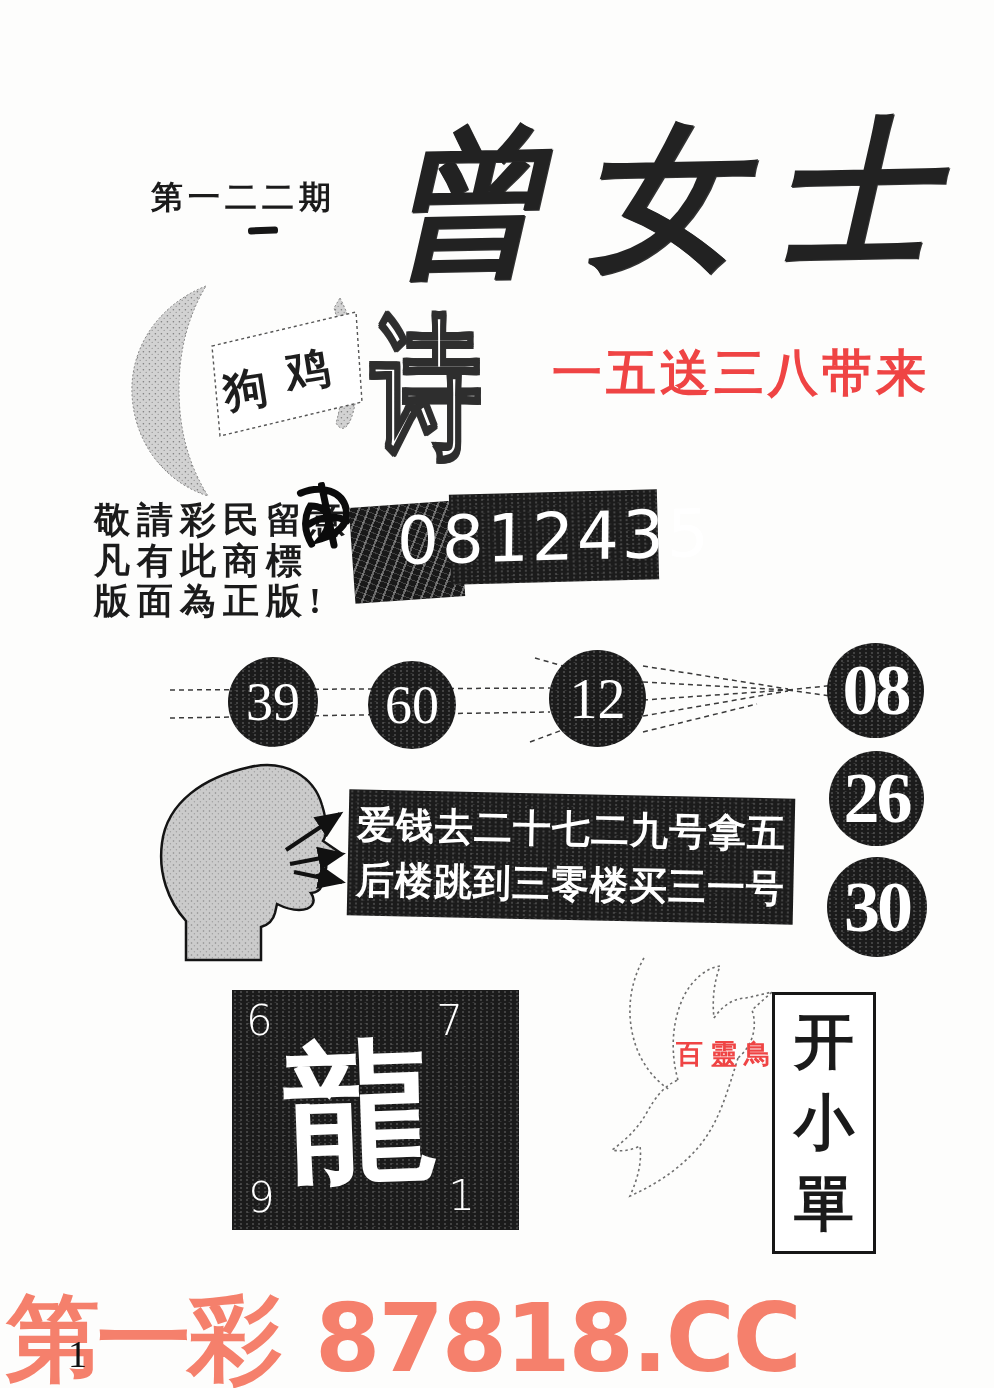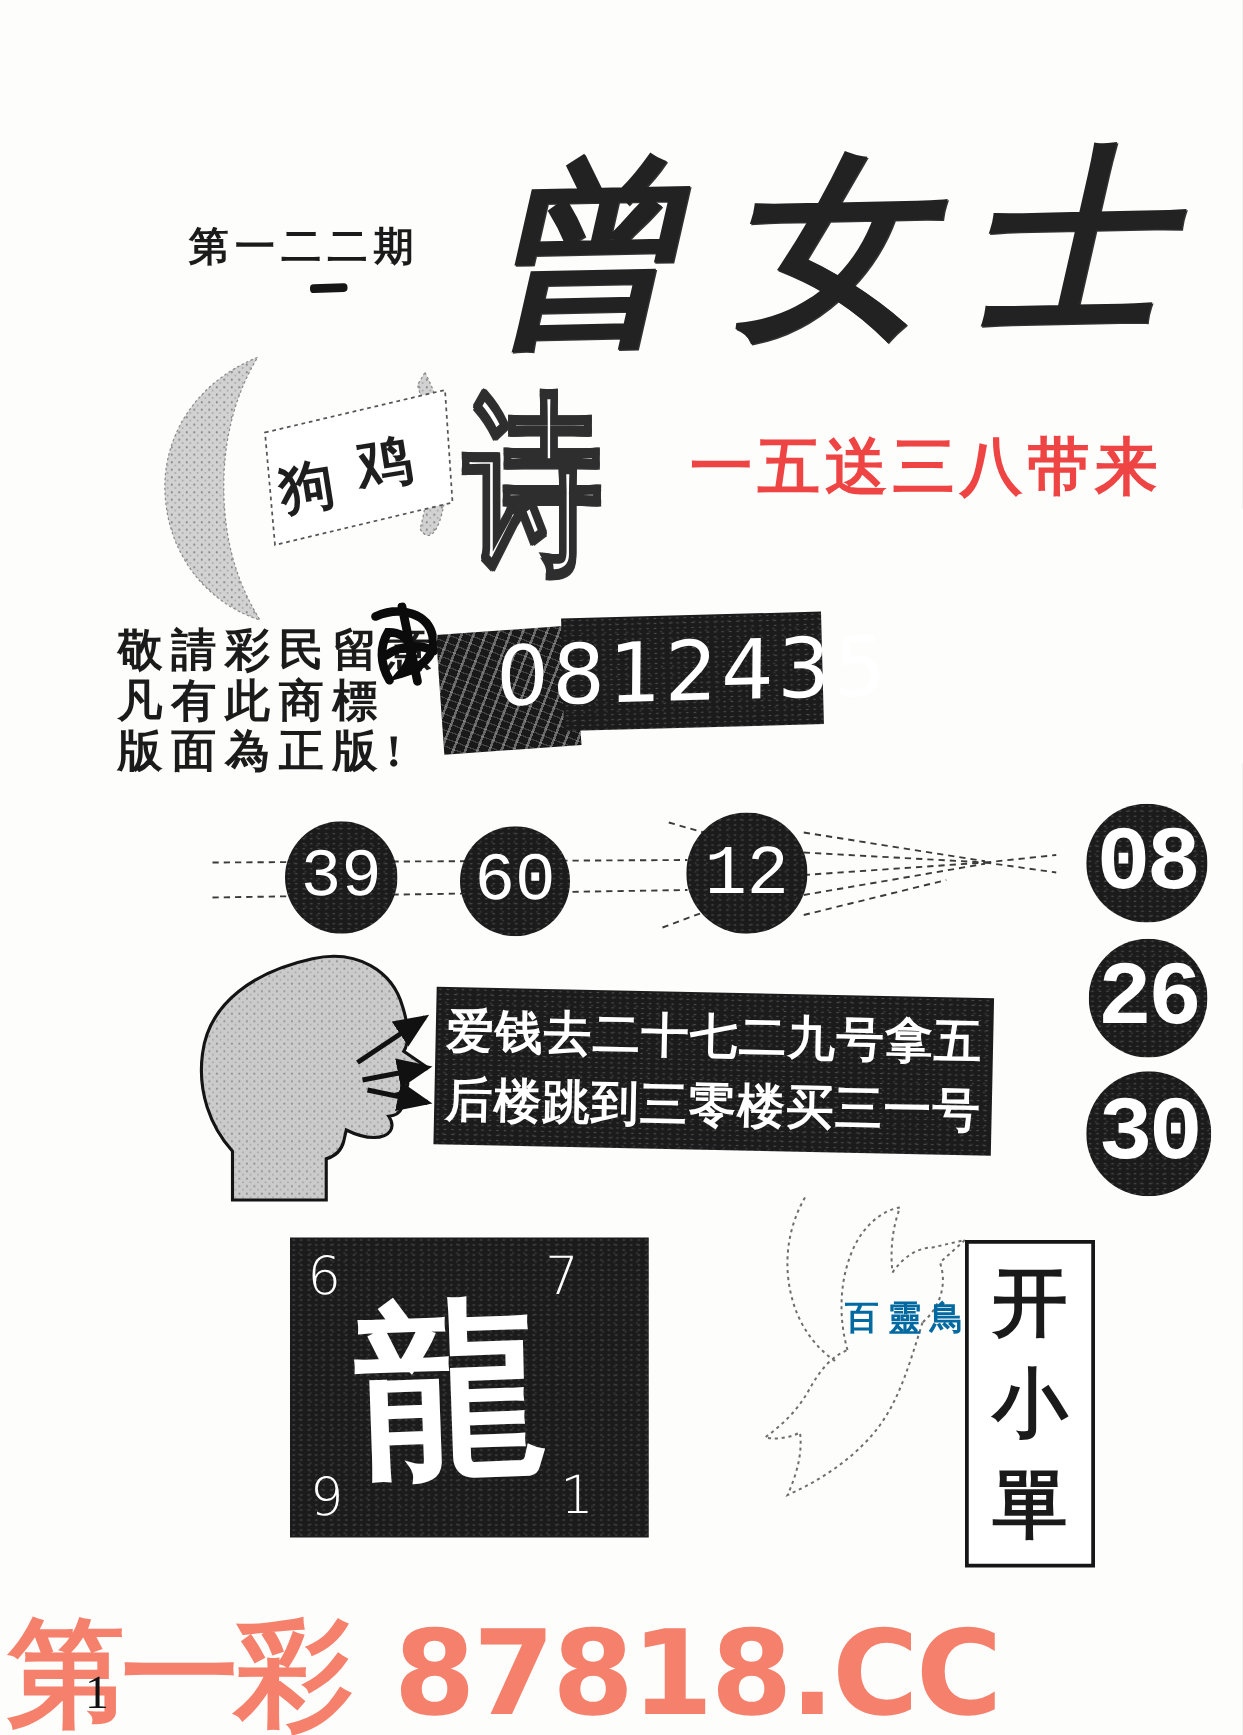--- a/index.html
+++ b/index.html
@@ -55,26 +55,26 @@
   }
   .serial-box span{
     color:#fff; font-family:"DejaVu Sans","Liberation Sans",sans-serif;
     font-size:66px; letter-spacing:3px; transform:skewX(-2deg);
   }
   
   .chain{left:145px; top:628px;}
   .ball{
     position:absolute; border-radius:50%; color:#fff;
     display:flex; align-items:center; justify-content:center;
-    font-family:Liberation Mono, monospace;
+    font-family:Liberation Serif, serif;
   }
   .b39{left:228px; top:657px; width:90px; height:90px; font-size:54px;}
   .b35{left:368px; top:661px; width:88px; height:88px; font-size:54px;}
   .b11{left:549px; top:650px; width:97px; height:97px; font-size:56px;}
-  .result{font-weight:900; font-size:72px; letter-spacing:-3px;margin-left:42px;}
+  .result{font-weight:900; font-size:72px; letter-spacing:-3px;}
   .r08{left:827px; top:643px; width:97px; height:95px;}
   .r26{left:829px; top:751px; width:95px; height:95px;}
   .r20{left:827px; top:857px; width:100px; height:100px;}
   
   .head{left:148px; top:755px;}
   .arrows{left:282px; top:798px;}
   .speech-box{
     left:348px; top:794px; width:446px; height:126px; transform:rotate(1.2deg);
     display:flex; flex-direction:column; justify-content:center; align-items:center; gap:4px;
   }
@@ -89,21 +89,21 @@
     font-family:"Liberation Serif","DejaVu Serif",serif; transform:rotate(-2deg);
   }
   .corner{
     position:absolute; color:#fff; font-size:42px; font-weight:200;
     font-family:"DejaVu Sans","Liberation Sans",sans-serif;
   }
   .ctl{left:14px; top:6px;} .ctr{right:56px; top:6px;}
   .cbl{left:16px; bottom:8px;} .cbr{right:44px; bottom:10px;}
   
   .dove{left:582px; top:948px;}
-  .bird-label{left:676px; top:1036px; font-size:27px; letter-spacing:7px; font-weight:600; color:#0369a1; white-space:nowrap;}
+  .bird-label{left:676px; top:1036px; font-size:27px; letter-spacing:7px; font-weight:600; color:#ef4444; white-space:nowrap;}
   .side-box{
     left:772px; top:992px; width:104px; height:262px; border:3px solid #161616; background:#fff;
     display:flex; flex-direction:column; align-items:center; justify-content:space-around; padding:6px 0;
     box-sizing:border-box;
   }
   .side-box span{font-size:60px; font-weight:700; line-height:1; color:#1a1a1a;}
   
   .page-num{left:68px; top:1332px; font-size:38px; color:#111; z-index:5;}
   .footer{
     left:6px; top:1276px; display:flex; gap:36px; align-items:baseline;

